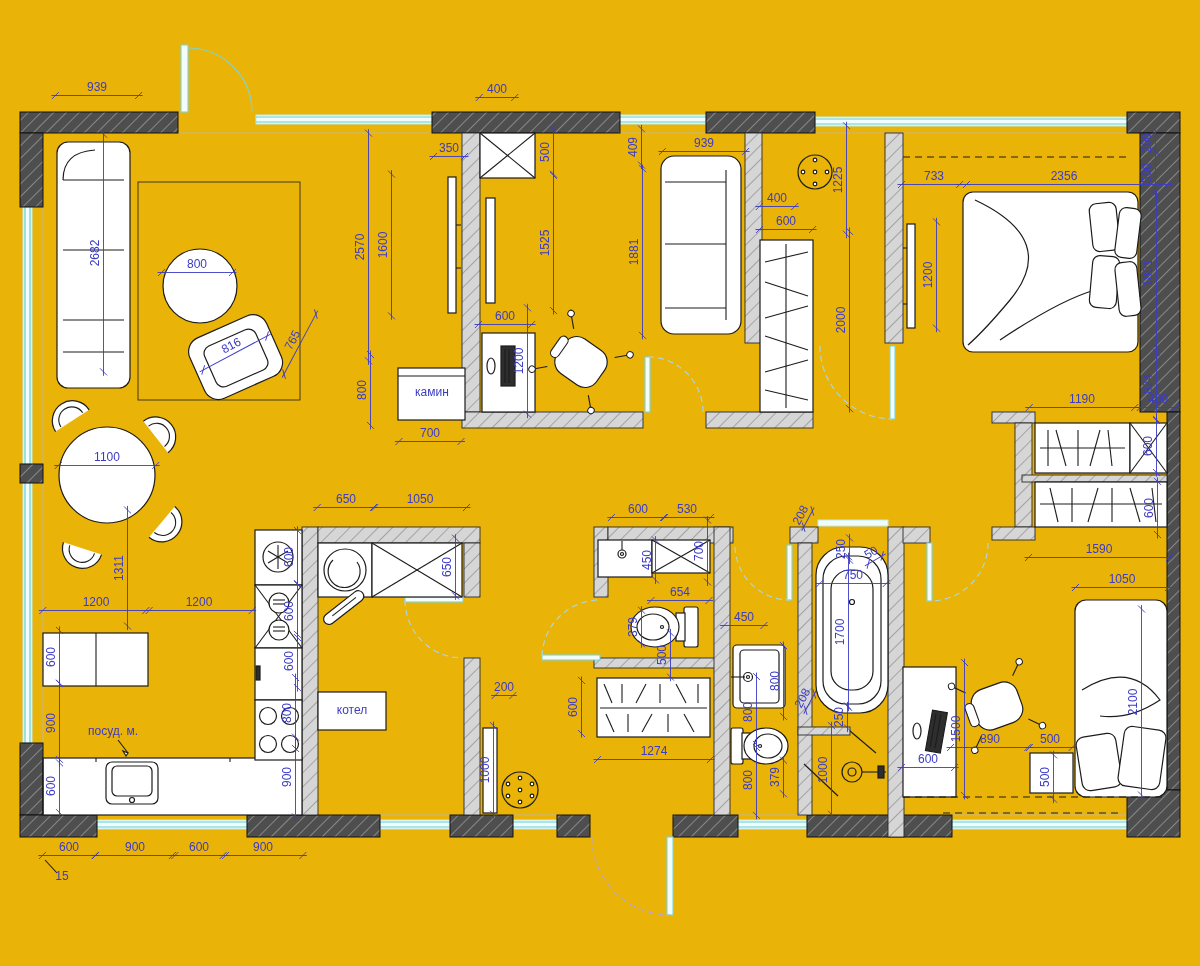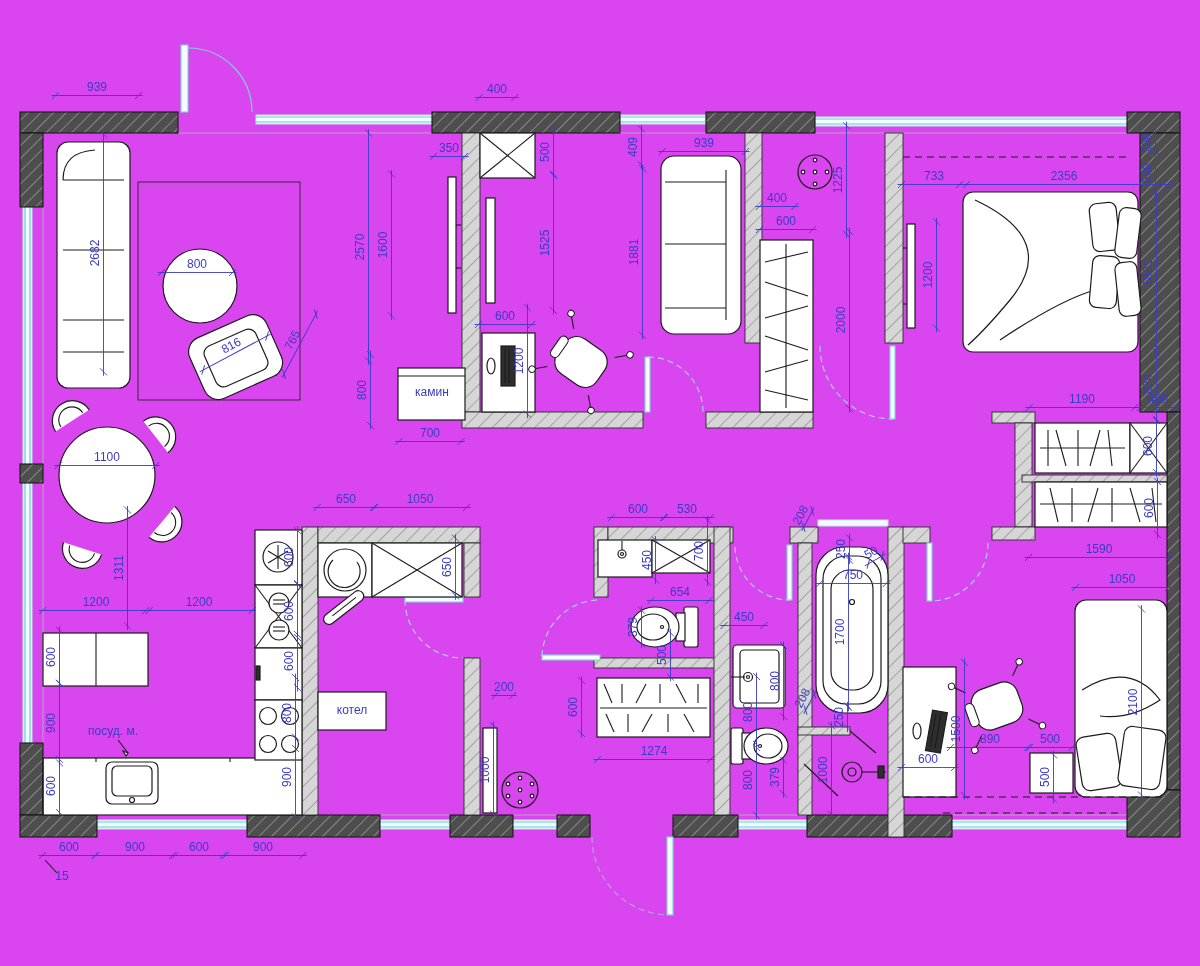--- a/index.html
+++ b/index.html
@@ -1,16 +1,16 @@
 <!DOCTYPE html>
 <html style="--dim: #3b3bc4; --window: #62cfcf; --door: #a7d8ec; --entry: #b7a8d6;"><head>
 <meta charset="utf-8">
 <style>
   html,body{margin:0;padding:0;background:#fff;}
-  .stage{position:relative;width:1200px;height:966px;background:#d946ef;overflow:hidden;
+  .stage{position:relative;width:1200px;height:966px;background:#eab308;overflow:hidden;
          font-family:"Liberation Sans",sans-serif;}
   svg{position:absolute;left:0;top:0;}
   svg text{font-family:"Liberation Sans","DejaVu Sans",sans-serif;font-size:12px;fill:var(--dim,#3b3bc4);}
   .lbl line{stroke:var(--dim,#3b3bc4);stroke-width:0.9;fill:none;}
   .we{fill:url(#hd);stroke:#111;stroke-width:1;}
   .wi{fill:url(#hl);stroke:#2a2a2a;stroke-width:0.9;}
   .win{fill:#f2fcfc;stroke:#bde9e9;stroke-width:1;}
   .winl{stroke:var(--window,#62cfcf);stroke-width:1.2;fill:none;}
   .fur,.fur rect,.fur circle,.fur ellipse,.fur path{fill:#fff;stroke:#1c1c1c;stroke-width:1.2;}
   .fur line{stroke:#1c1c1c;stroke-width:1.1;fill:none;}

